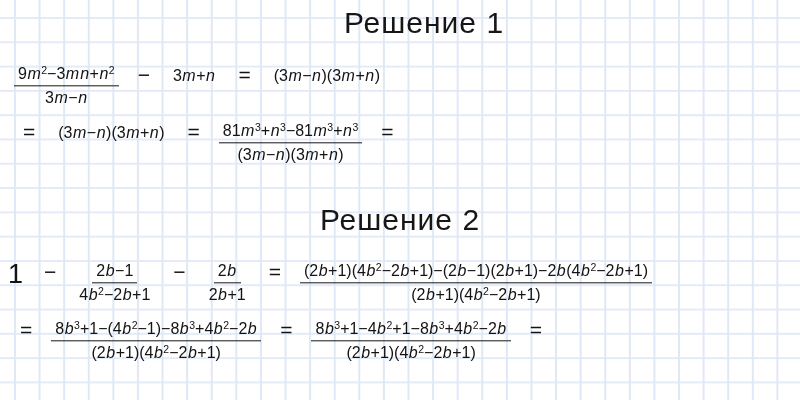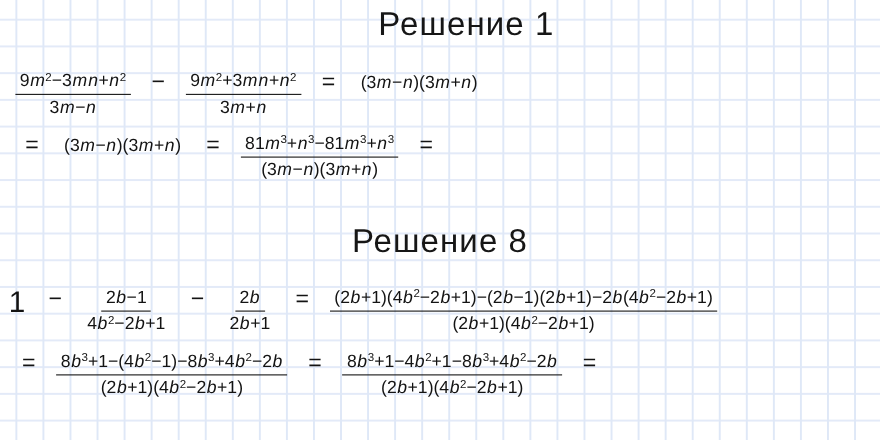--- a/index.html
+++ b/index.html
@@ -51,42 +51,41 @@
 
 <div class="page">
   <h1 class="title t1">Решение 1</h1>
   <div class="eq" id="s1l1">
       <span class="frac">
         <span class="num">9<i>m</i><sup>2</sup>−3<i>m</i><i>n</i>+<i>n</i><sup>2</sup></span>
         <span class="den">3<i>m</i>−<i>n</i></span>
       </span>
       <span class="op">−</span>
       <span class="frac">
-        <span class="num">9<i>m</i><sup>2</sup>+3<i>m</i><i>n</i>+<i>n</i><sup>2</sup></span>
         <span class="den">3<i>m</i>+<i>n</i></span>
       </span>
       <span class="op">=</span>
       <span class="frac">
         <span class="den">(3<i>m</i>−<i>n</i>)(3<i>m</i>+<i>n</i>)</span>
       </span>
     </div>
   <div class="eq" id="s1l2">
       <span class="op">=</span>
       <span class="frac">
         <span class="den">(3<i>m</i>−<i>n</i>)(3<i>m</i>+<i>n</i>)</span>
       </span>
       <span class="op">=</span>
       <span class="frac">
         <span class="num">81<i>m</i><sup>3</sup>+<i>n</i><sup>3</sup>−81<i>m</i><sup>3</sup>+<i>n</i><sup>3</sup></span>
         <span class="den">(3<i>m</i>−<i>n</i>)(3<i>m</i>+<i>n</i>)</span>
       </span>
       <span class="op">=</span>
     </div>
 
-  <h1 class="title t2">Решение 8</h1>
+  <h1 class="title t2">Решение 2</h1>
   <div class="eq" id="s2l1">
       <span class="plain">1</span>
       <span class="op">−</span>
       <span class="frac">
         <span class="num">2<i>b</i>−1</span>
         <span class="den">4<i>b</i><sup>2</sup>−2<i>b</i>+1</span>
       </span>
       <span class="op">−</span>
       <span class="frac">
         <span class="num">2<i>b</i></span>

